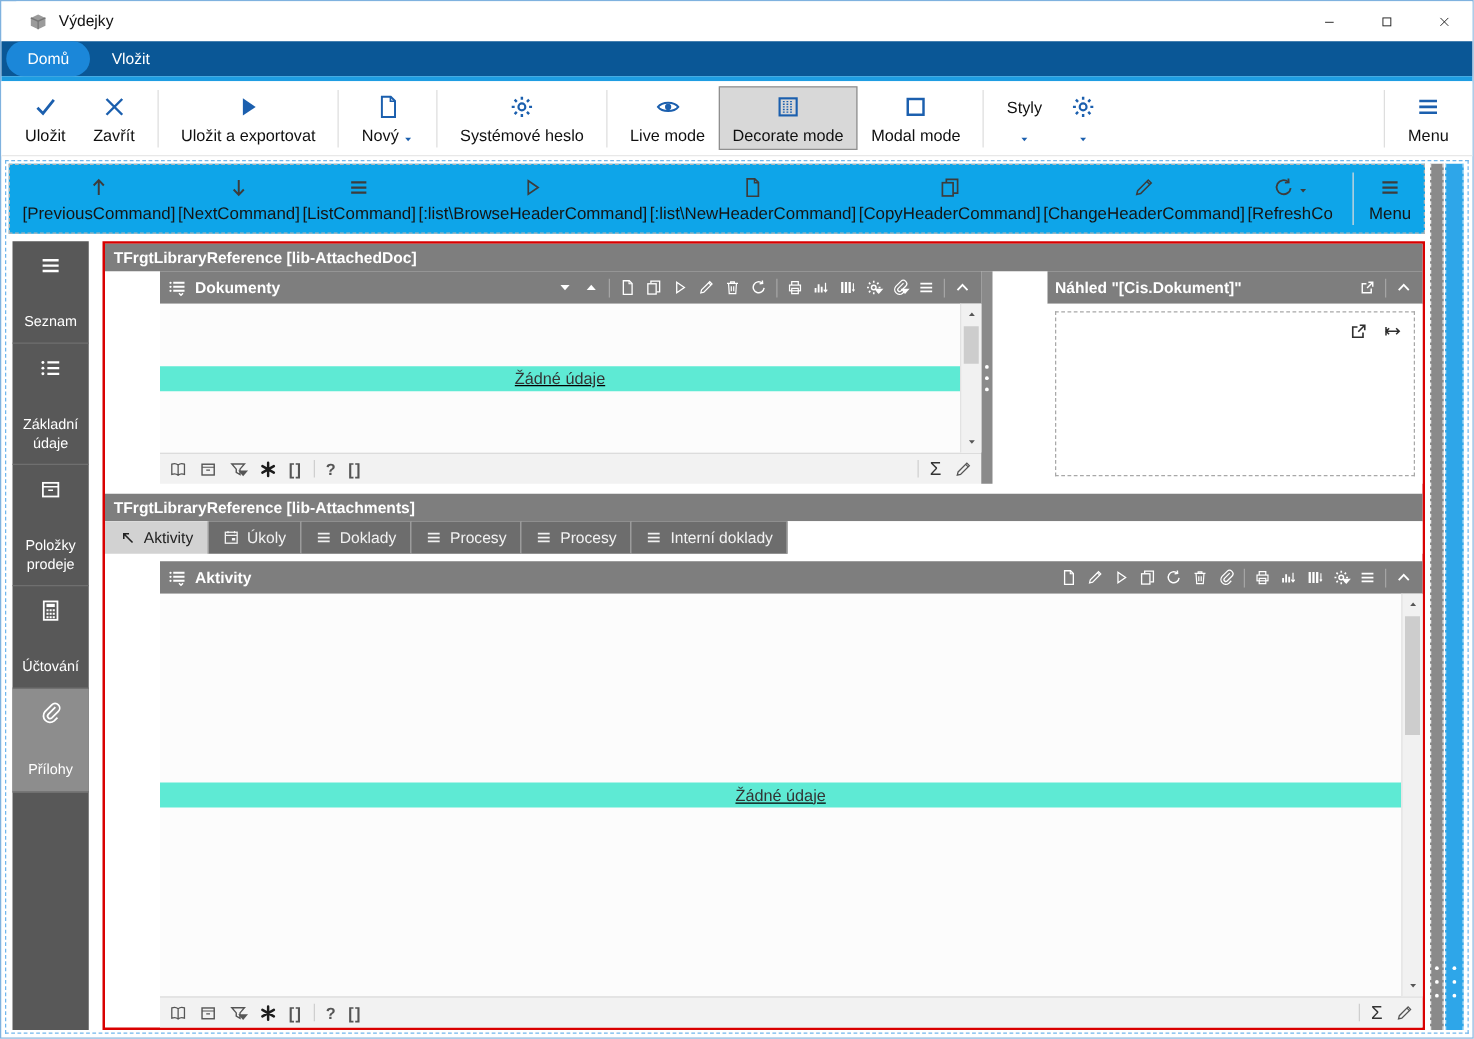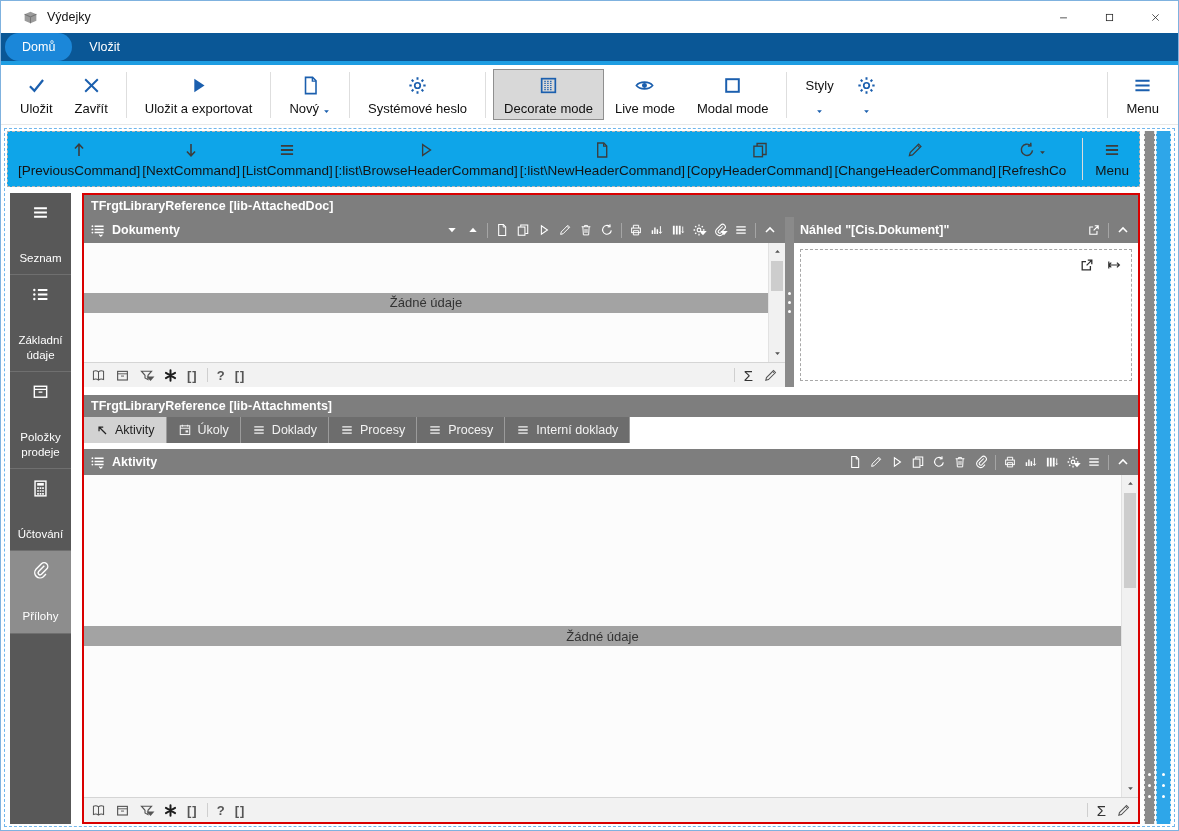--- a/index.html
+++ b/index.html
@@ -59,34 +59,34 @@
   .sb-item{display:flex;flex-direction:column;align-items:center;padding:10px 2px 9px;border-bottom:1px solid #6f6f6f;color:#fff;gap:6px;cursor:pointer;}
   .sb-item .ic svg{width:19px;height:19px;}
   .sb-label{font-size:11.5px;text-align:center;line-height:1.25;margin-top:23px;}
   .sb-item.active{background:#8d8d8d;}
 
   .main{flex:1;border:2px solid #d90000;background:#fff;display:flex;flex-direction:column;min-width:0;}
   .sec-header{height:22px;line-height:22px;background:#7e7e7e;color:#fff;font-weight:bold;font-size:12.5px;padding:0 7px;flex:0 0 auto;white-space:nowrap;overflow:hidden;}
   .sec-header.second{margin-top:8px;}
 
   .sec1-body{height:170px;display:flex;flex:0 0 auto;min-width:0;}
-  .panel{display:flex;flex-direction:column;min-width:0;}
+  .panel{display:flex;flex-direction:column;min-width:0;padding-left:44px;}
   .panel.dokumenty{flex:1;}
   .panel.nahled{width:344px;flex:0 0 auto;}
   .panel-header{height:26px;display:flex;align-items:center;background:#7e7e7e;padding:0 8px 0 6px;flex:0 0 auto;}
   .panel-title{font-weight:bold;font-size:12.5px;color:#fff;margin-left:6px;white-space:nowrap;}
   .panel.nahled .panel-title{margin-left:0;}
   .panel-menu-wrap{display:inline-flex;color:#fff;}
   .panel-menu-wrap svg{width:16px;height:16px;}
   .hdr-icons{margin-left:auto;display:flex;align-items:center;gap:7px;color:#fff;}
   .hdr-icons .ic svg{width:14px;height:14px;}
   .vsep{width:1px;height:15px;background:#a5a5a5;display:inline-block;}
 
   .grid{flex:1;position:relative;background:#fcfcfc;min-height:0;}
-  .empty-band{position:absolute;left:0;right:17px;top:50%;margin-top:-10px;height:20px;background:#a3a3a3;display:flex;align-items:center;justify-content:center;}
+  .empty-band{position:absolute;left:0;right:17px;top:50%;margin-top:-10px;height:20px;background:#5eead4;display:flex;align-items:center;justify-content:center;text-decoration:underline;}
   .empty-band span{font-size:13px;color:#333;}
   .vscroll{position:absolute;right:0;top:0;bottom:0;width:17px;background:#f1f1f1;border-left:1px solid #e2e2e2;}
   .sarrow{position:absolute;left:0;right:0;height:15px;display:flex;align-items:center;justify-content:center;color:#555;}
   .sarrow.up{top:1px;}
   .sarrow.down{bottom:1px;}
   .sarrow svg{width:9px;height:9px;}
   .sthumb{position:absolute;left:2px;right:2px;background:#cdcdcd;}
 
   .panel-footer{height:25px;background:#f2f2f2;border-top:1px solid #d5d5d5;display:flex;align-items:center;padding:0 7px;color:#555;flex:0 0 auto;}
   .ft-icons{display:flex;align-items:center;gap:9px;}
@@ -359,42 +359,42 @@
               <svg viewBox="0 0 16 16">
                 <use href="#i-gear"></use>
               </svg>
             </span>
           </div>
           <div class="tb-label">
             <span data-name="system-password-label">Systémové heslo</span>
           </div>
         </div>
         <span class="tb-sep" data-name="toolbar-separator"></span>
+        <div class="tb-btn" data-name="live-mode-button">
+          <div class="tb-ic">
+            <span class="ic" data-name="eye-icon">
+              <svg viewBox="0 0 16 16">
+                <use href="#i-eye"></use>
+              </svg>
+            </span>
+          </div>
+          <div class="tb-label">
+            <span data-name="live-mode-label">Live mode</span>
+          </div>
+        </div>
         <div class="tb-btn selected" data-name="decorate-mode-button">
           <div class="tb-ic">
             <span class="ic" data-name="checker-icon">
               <svg viewBox="0 0 16 16">
                 <use href="#i-checker"></use>
               </svg>
             </span>
           </div>
           <div class="tb-label">
             <span data-name="decorate-mode-label">Decorate mode</span>
-          </div>
-        </div>
-        <div class="tb-btn" data-name="live-mode-button">
-          <div class="tb-ic">
-            <span class="ic" data-name="eye-icon">
-              <svg viewBox="0 0 16 16">
-                <use href="#i-eye"></use>
-              </svg>
-            </span>
-          </div>
-          <div class="tb-label">
-            <span data-name="live-mode-label">Live mode</span>
           </div>
         </div>
         <div class="tb-btn" data-name="modal-mode-button">
           <div class="tb-ic">
             <span class="ic" data-name="square-icon">
               <svg viewBox="0 0 16 16">
                 <use href="#i-square"></use>
               </svg>
             </span>
           </div>

